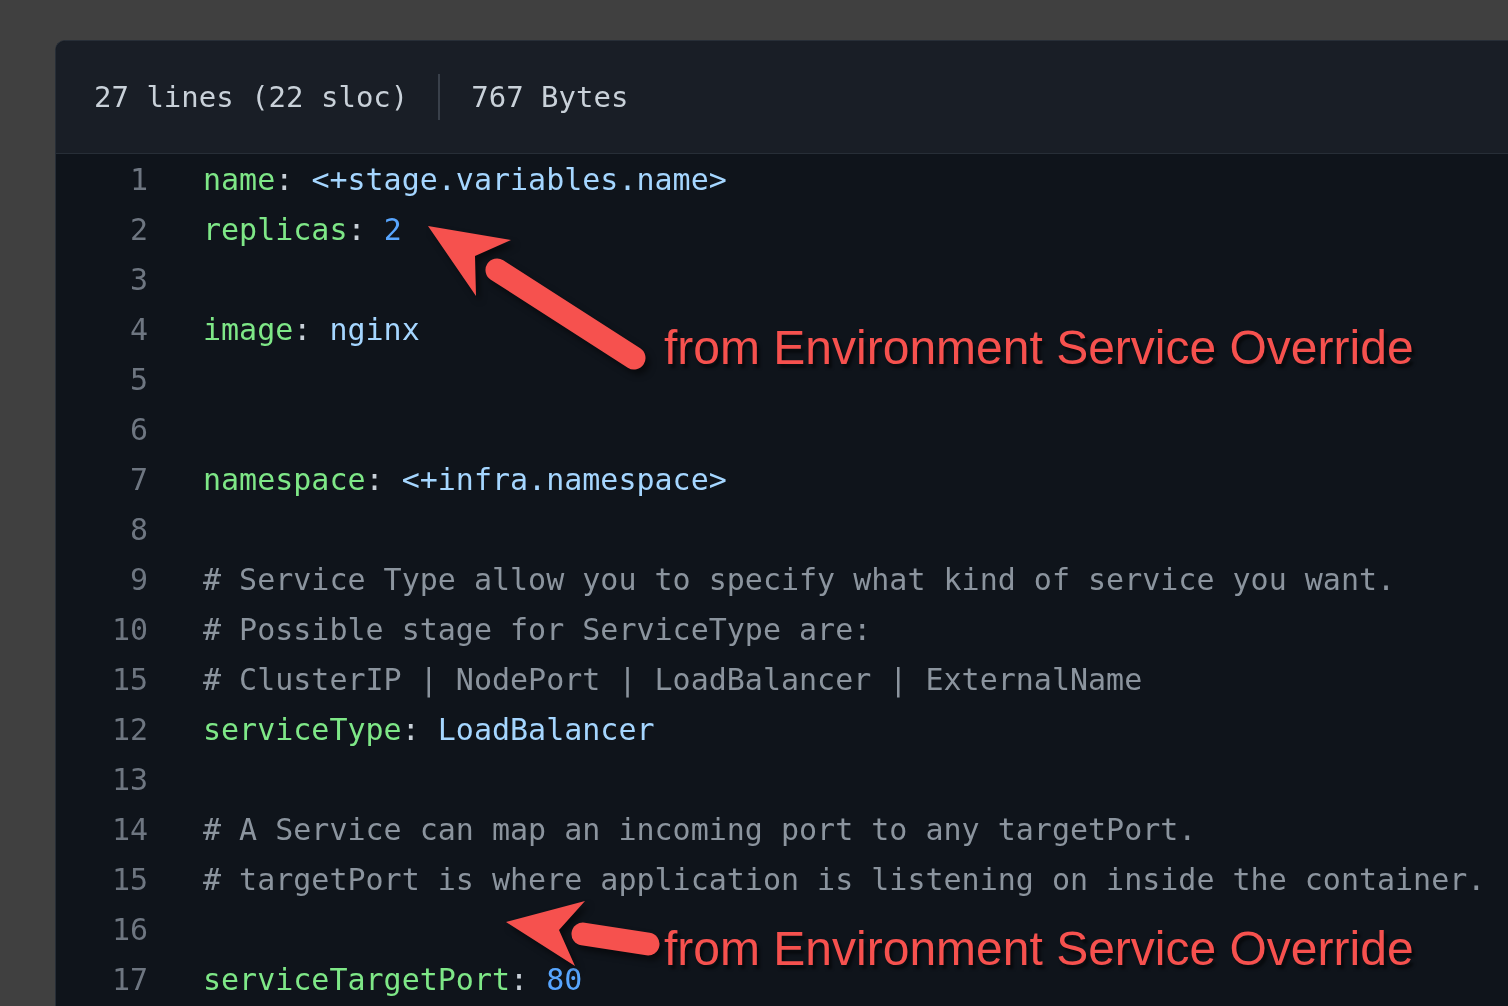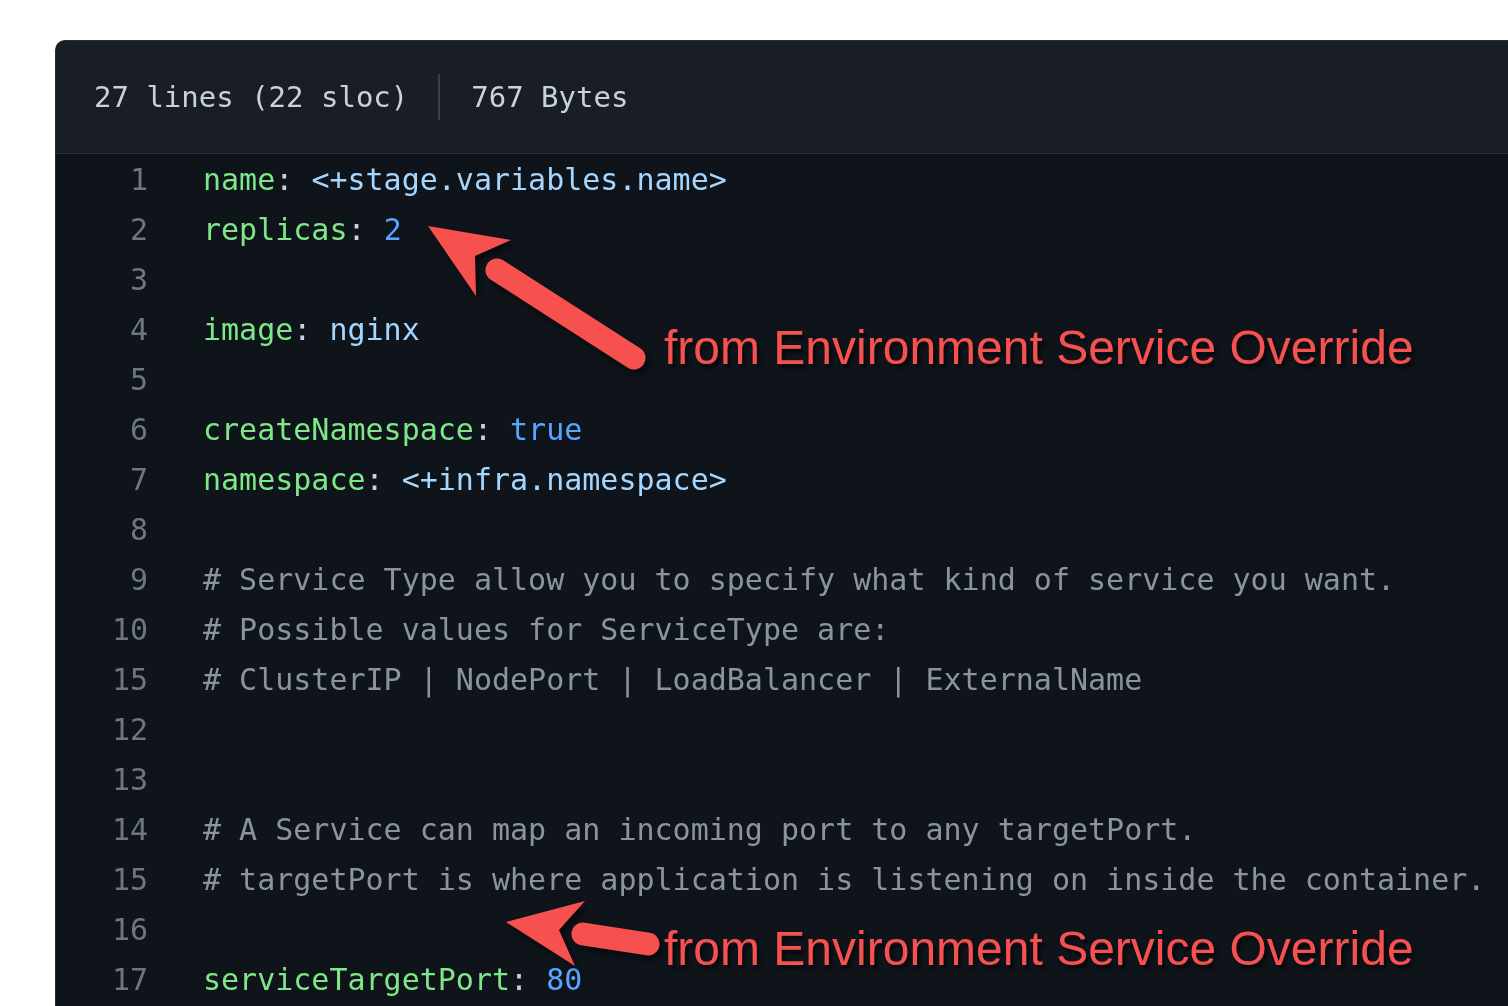--- a/index.html
+++ b/index.html
@@ -7,21 +7,21 @@
     padding: 0;
     width: 1508px;
     height: 1006px;
     overflow: hidden;
     background: #0e1117;
   }
   .page {
     position: relative;
     width: 1508px;
     height: 1006px;
-    background: #ffffff;
+    background: #404040;
   }
   .file-box {
     position: absolute;
     left: 55px;
     top: 40px;
     width: 1453px;
     height: 966px;
     background: #0f141b;
     border-top: 1px solid #272e37;
     border-left: 1px solid #272e37;
@@ -123,44 +123,44 @@
         <div class="code-row">
           <span class="ln">4</span>
           <span class="code-text"><span class="tok-key">image</span><span class="tok-punct">: </span><span class="tok-str">nginx</span></span>
         </div>
         <div class="code-row">
           <span class="ln">5</span>
           <span class="code-text"></span>
         </div>
         <div class="code-row">
           <span class="ln">6</span>
-          <span class="code-text"><span class="tok-key">createNamespace</span><span class="tok-punct">: </span><span class="tok-const">true</span></span>
         </div>
         <div class="code-row">
           <span class="ln">7</span>
           <span class="code-text"><span class="tok-key">namespace</span><span class="tok-punct">: </span><span class="tok-str">&lt;+infra.namespace&gt;</span></span>
         </div>
         <div class="code-row">
           <span class="ln">8</span>
           <span class="code-text"></span>
         </div>
         <div class="code-row">
           <span class="ln">9</span>
           <span class="code-text"><span class="tok-comment"># Service Type allow you to specify what kind of service you want.</span></span>
         </div>
         <div class="code-row">
           <span class="ln">10</span>
-          <span class="code-text"><span class="tok-comment"># Possible values for ServiceType are:</span></span>
+          <span class="code-text"><span class="tok-comment"># Possible stage for ServiceType are:</span></span>
         </div>
         <div class="code-row">
           <span class="ln">15</span>
           <span class="code-text"><span class="tok-comment"># ClusterIP | NodePort | LoadBalancer | ExternalName</span></span>
         </div>
         <div class="code-row">
           <span class="ln">12</span>
+          <span class="code-text"><span class="tok-key">serviceType</span><span class="tok-punct">: </span><span class="tok-str">LoadBalancer</span></span>
         </div>
         <div class="code-row">
           <span class="ln">13</span>
           <span class="code-text"></span>
         </div>
         <div class="code-row">
           <span class="ln">14</span>
           <span class="code-text"><span class="tok-comment"># A Service can map an incoming port to any targetPort.</span></span>
         </div>
         <div class="code-row">

